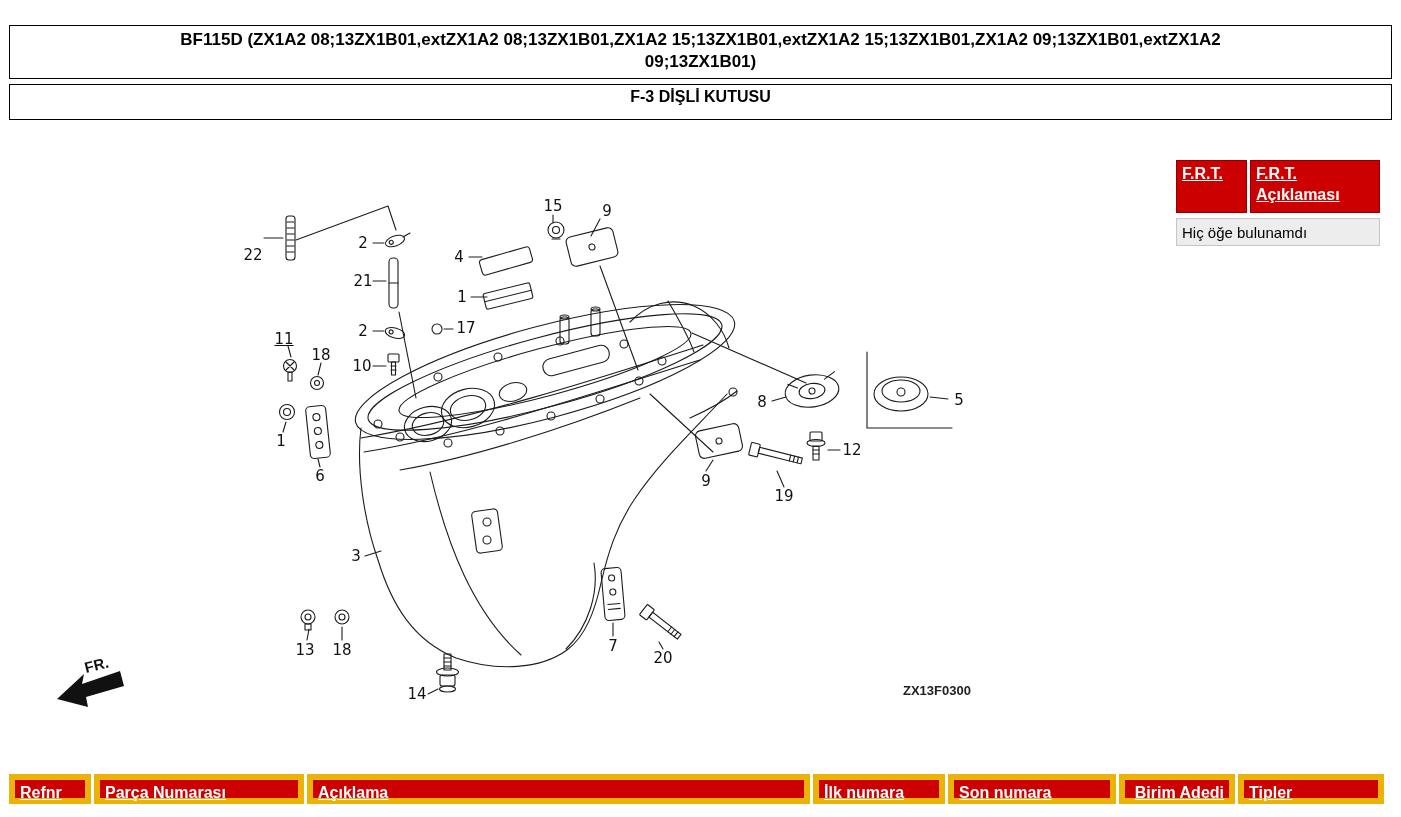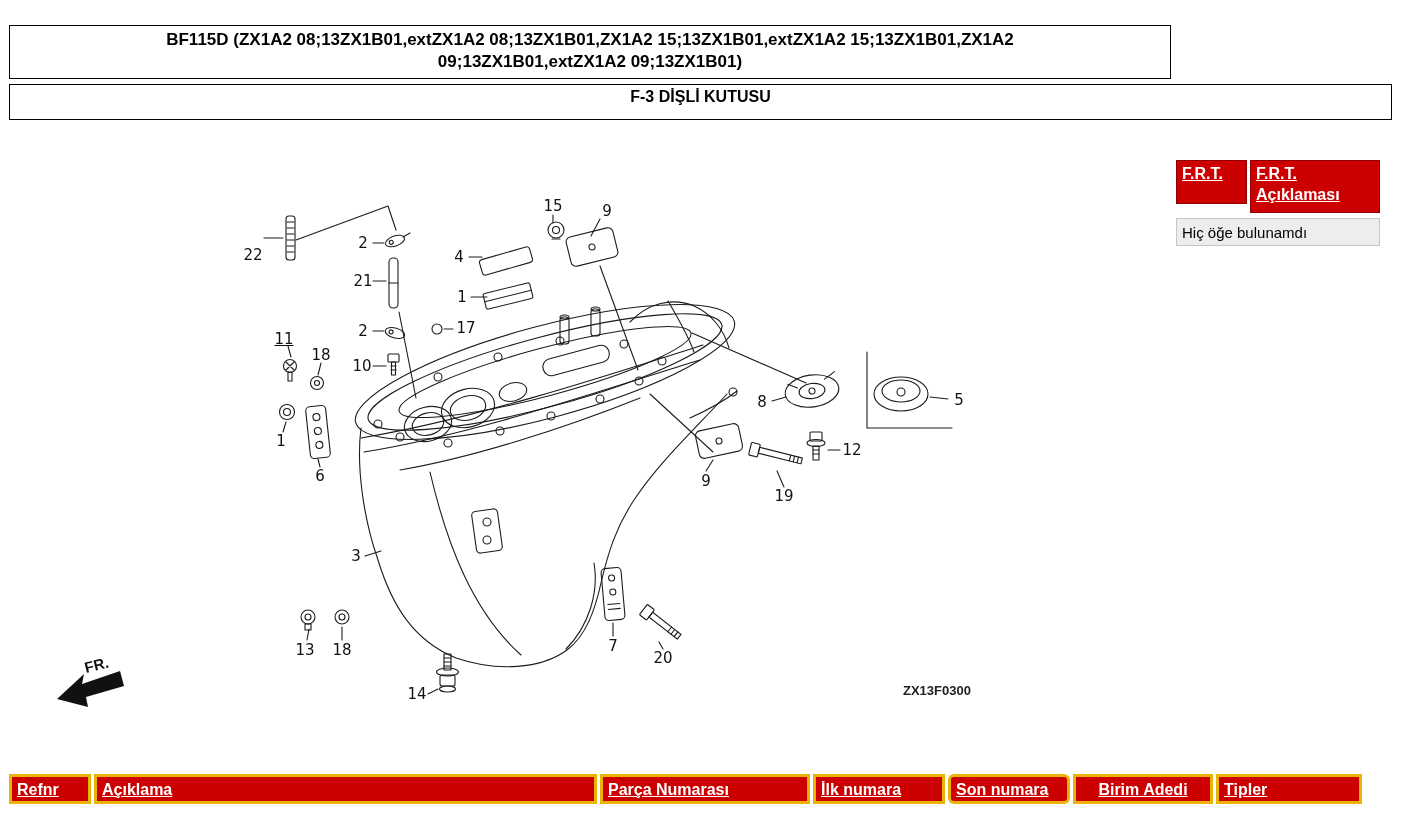--- a/index.html
+++ b/index.html
@@ -8,39 +8,39 @@
     width:1401px;height:817px;
     background:#ffffff;
     font-family:"Liberation Sans", sans-serif;
     color:#000;
     overflow:hidden;
   }
   .abs{position:absolute;box-sizing:border-box;}
 
   
   #title-box{
-    left:9px;top:25px;width:1162px;min-height:54px;
+    left:9px;top:25px;width:1383px;min-height:54px;
     border:1px solid #000;
     font-weight:bold;font-size:17px;line-height:1.32;
     text-align:center;padding:3px 115px;
   }
   #subtitle-box{
     left:9px;top:84px;width:1383px;height:36px;
     border:1px solid #000;
     font-weight:bold;font-size:16px;text-align:center;
     padding-top:3px;
   }
 
   
   .red-box{
     background:var(--accent,#cc0000);
     border:1px solid #8f0000;
     padding:3px 5px;
   }
-  #frt-link-box{left:1176px;top:160px;width:71px;height:44px;}
+  #frt-link-box{left:1176px;top:160px;width:71px;height:53px;}
   #frt-desc-box{left:1250px;top:160px;width:130px;height:53px;}
   .red-link{
     color:#fff;font-weight:bold;font-size:16px;line-height:1.3;
     text-decoration:underline;cursor:pointer;
   }
   #frt-empty{
     left:1176px;top:218px;width:204px;height:28px;
     background:#ededed;border:1px solid #c6c6c6;
     font-size:15px;padding:5px 5px;
   }
@@ -53,21 +53,21 @@
     font-size:15px;color:#111;white-space:nowrap;
     font-family:"DejaVu Sans", sans-serif;
   }
 
   
   #parts-table-header-row{
     left:9px;top:774px;width:1383px;display:flex;gap:3px;
   }
   .th{
     height:30px;background:var(--accent,#cc0000);
-    border:3px solid #eab308;box-sizing:border-box;
+    border:6px solid #eab308;box-sizing:border-box;
     color:#fff;font-weight:bold;font-size:16px;
     padding:4px 5px;flex:0 0 auto;cursor:pointer;
   }
   .th span{text-decoration:underline;}
 </style>
 </head>
 <body>
 
 <div class="abs" id="title-box">BF115D (ZX1A2 08;13ZX1B01,extZX1A2 08;13ZX1B01,ZX1A2 15;13ZX1B01,extZX1A2 15;13ZX1B01,ZX1A2 09;13ZX1B01,extZX1A2 09;13ZX1B01)</div>
 
@@ -307,19 +307,19 @@
       <div class="callout" style="left: 852px; top: 450px;">12</div>
       <div class="callout" style="left: 762px; top: 402px;">8</div>
       <div class="callout" style="left: 959px; top: 400px;">5</div>
       <div class="callout" style="left: 613px; top: 646px;">7</div>
       <div class="callout" style="left: 663px; top: 658px;">20</div>
     </div>
 </div>
 
 <div class="abs" id="parts-table-header-row">
     <div class="th" style="width: 82px; text-align: left;"><span>Refnr</span></div>
+    <div class="th" style="width: 210px; text-align: left;"><span>Parça Numarası</span></div>
     <div class="th" style="width: 503px; text-align: left;"><span>Açıklama</span></div>
-    <div class="th" style="width: 210px; text-align: left;"><span>Parça Numarası</span></div>
     <div class="th" style="width: 132px; text-align: left;"><span>İlk numara</span></div>
-    <div class="th" style="width: 122px; text-align: left; border-radius: 6px;"><span>Son numara</span></div>
-    <div class="th" style="width: 140px; text-align: center;"><span>Birim Adedi</span></div>
+    <div class="th" style="width: 168px; text-align: left;"><span>Son numara</span></div>
+    <div class="th" style="width: 116px; text-align: right;"><span>Birim Adedi</span></div>
     <div class="th" style="width: 146px; text-align: left;"><span>Tipler</span></div>
   </div>
 
 </body></html>

